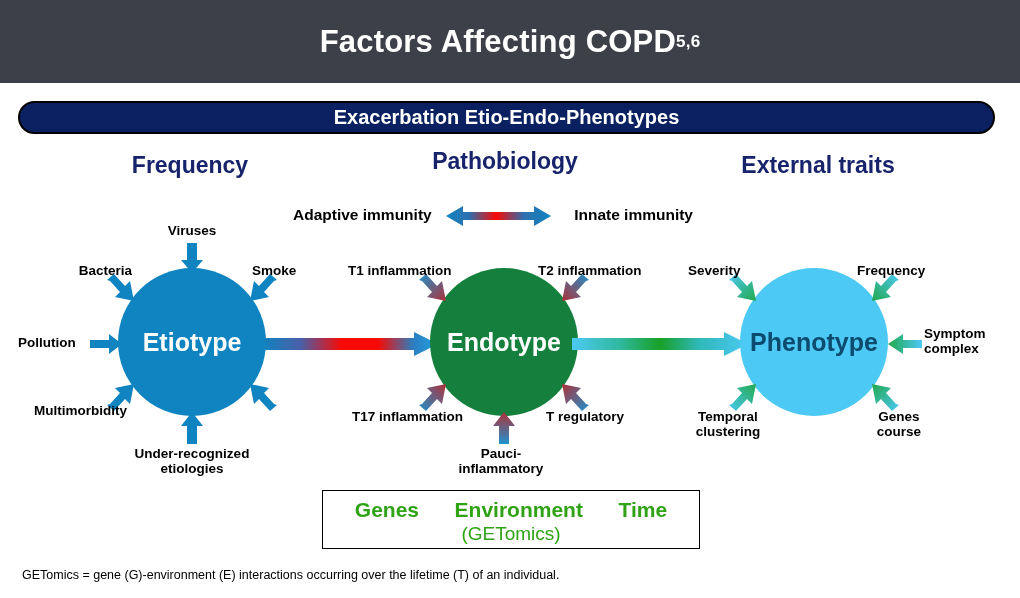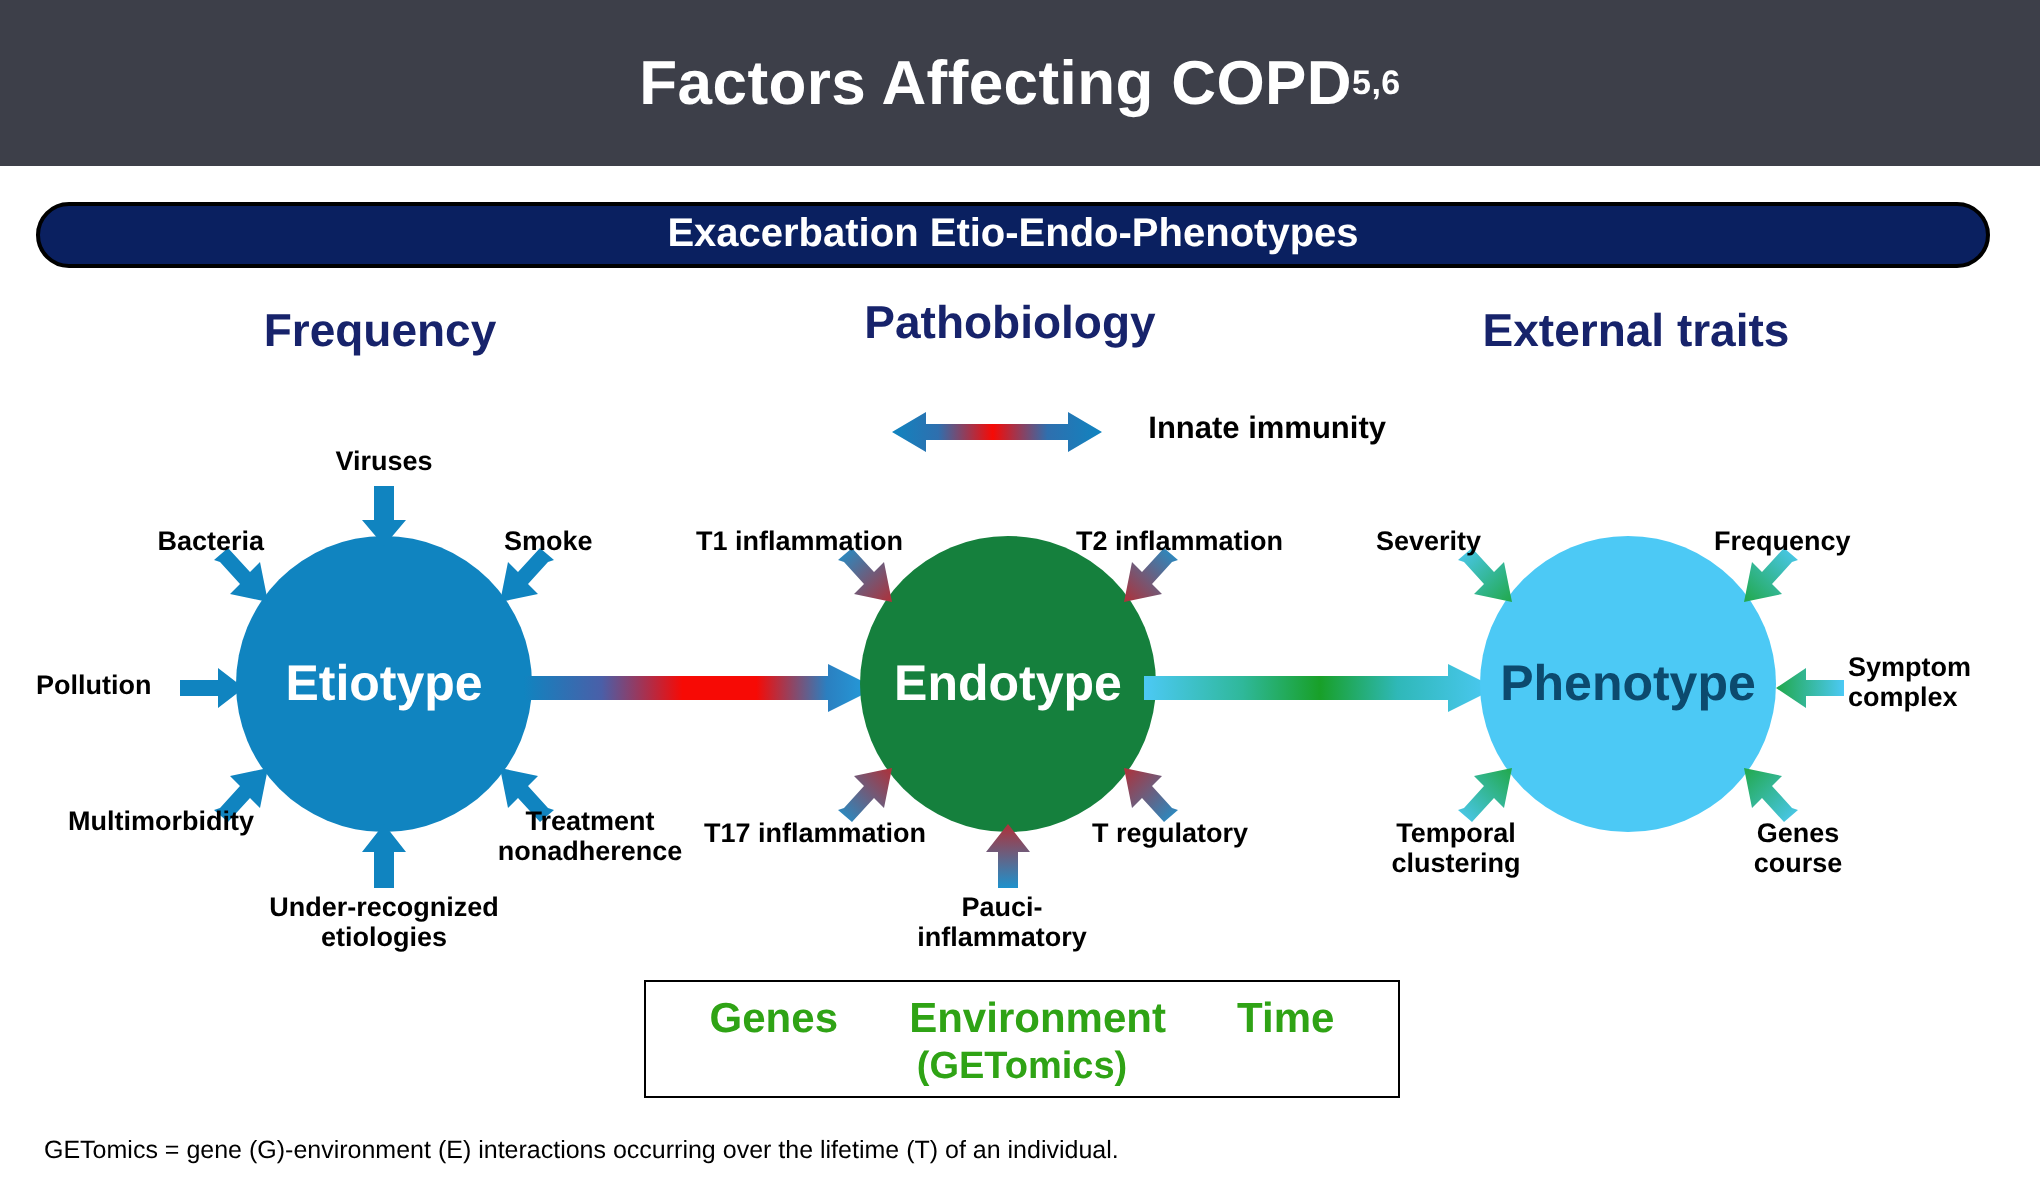--- a/index.html
+++ b/index.html
@@ -209,21 +209,21 @@
     font-weight: bold;
     white-space: nowrap;
   }
   #getomics-sub {
     position: absolute;
     left: 0; top: 32px;
     width: 100%;
     text-align: center;
     color: #2fa315;
     font-size: 19px;
-    font-weight: bold;
+    font-weight: normal;
   }
 
   
   #footnote {
     position: absolute;
     left: 22px; top: 568px;
     font-size: 12.5px;
     color: #000000;
     white-space: nowrap;
   }
@@ -242,20 +242,21 @@
 
   <div id="banner">
     <span id="banner-label">Exacerbation Etio-Endo-Phenotypes</span>
   </div>
 
   <div id="heading-triggers" class="col-heading">Frequency</div>
   <div id="heading-pathobiology" class="col-heading">Pathobiology</div>
   <div id="heading-external" class="col-heading">External traits</div>
 
   <div id="immunity-row">
+    <span id="label-adaptive">Adaptive immunity</span>
     <svg id="immunity-arrow" viewBox="0 0 105 26">
       <defs>
         <linearGradient id="gradImmunity" x1="0" y1="0" x2="1" y2="0">
           <stop offset="0%" stop-color="#1084c0"></stop>
           <stop offset="22%" stop-color="#2f6fae"></stop>
           <stop offset="48%" stop-color="#f70a05"></stop>
           <stop offset="74%" stop-color="#2f6fae"></stop>
           <stop offset="100%" stop-color="#1084c0"></stop>
         </linearGradient>
       </defs>
@@ -288,21 +289,20 @@
   </svg>
   <svg class="sat-arrow" style="left:181px; top:412px; width:22px; height:32px;" viewBox="0 0 22 32">
     <path d="M11,0 L22,14 L16,14 L16,32 L6,32 L6,14 L0,14 Z" fill="#1084c0"></path>
   </svg>
 
   <div id="lbl-viruses" class="sat-label">Viruses</div>
   <div id="lbl-bacteria" class="sat-label">Bacteria</div>
   <div id="lbl-smoke" class="sat-label">Smoke</div>
   <div id="lbl-pollution" class="sat-label">Pollution</div>
   <div id="lbl-multimorbidity" class="sat-label">Multimorbidity</div>
-  <div id="lbl-treatment" class="sat-label">Treatment nonadherence</div>
   <div id="lbl-underrecognized" class="sat-label">Under-recognized etiologies</div>
 
   <svg id="connector-eti-endo" viewBox="0 0 176 26">
     <defs>
       <linearGradient id="gradEtiEndo" x1="0" y1="0" x2="1" y2="0">
         <stop offset="0%" stop-color="#1084c0"></stop>
         <stop offset="22%" stop-color="#4a5fa8"></stop>
         <stop offset="45%" stop-color="#f70a05"></stop>
         <stop offset="66%" stop-color="#f70a05"></stop>
         <stop offset="86%" stop-color="#2b7fc0"></stop>

